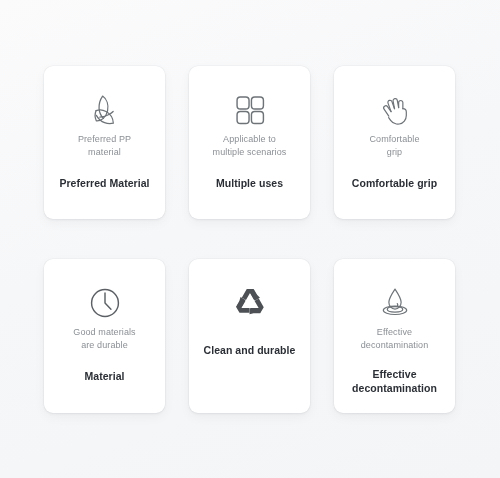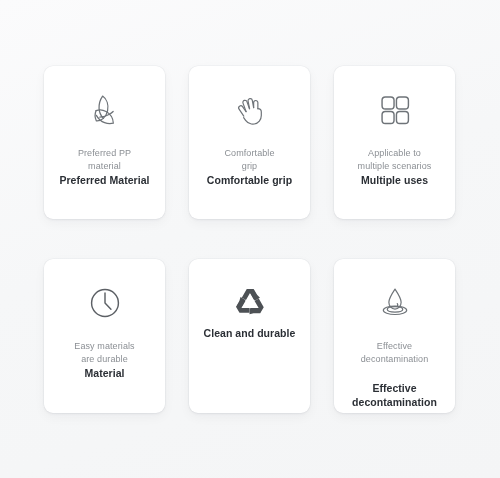--- a/index.html
+++ b/index.html
@@ -50,31 +50,31 @@
     justify-content: center;
   }
 
   .icon-wrap svg {
     display: block;
     width: 100%;
     height: 100%;
   }
 
   .card-subtitle {
-    margin-top: 14px;
     font-size: 9px;
     line-height: 13px;
     color: #8b8f94;
     text-align: center;
     letter-spacing: 0.1px;
     padding: 0 6px;
     white-space: pre-line;
   }
 
   .card-title {
+    margin-top: 17px;
     font-size: 10.5px;
     line-height: 14px;
     font-weight: bold;
     color: #2b2f35;
     text-align: center;
     letter-spacing: 0.05px;
     padding: 0 5px;
     white-space: pre-line;
   }
 
@@ -95,55 +95,55 @@
         <path d="M18.6 31.5c3.4-.3 7-1.3 10.1-3.1 1.4-.8 2.7-1.7 3.8-2.8"></path>
       </svg>
     </span>
     <div class="card-subtitle">Preferred PP
 material</div>
     <div class="card-title">Preferred Material</div>
   </div>
 
   <div class="feature-card">
     <span class="icon-wrap">
+      <svg viewBox="0 0 48 48" fill="none" stroke="#6e7378" stroke-width="1.5">
+        <rect x="10.5" y="10.5" width="12.5" height="12.5" rx="3.4"></rect>
+        <rect x="25.5" y="10.5" width="12.5" height="12.5" rx="3.4"></rect>
+        <rect x="10.5" y="25.5" width="12.5" height="12.5" rx="3.4"></rect>
+        <rect x="25.5" y="25.5" width="12.5" height="12.5" rx="3.4"></rect>
+      </svg>
+    </span>
+    <div class="card-subtitle">Applicable to
+multiple scenarios</div>
+    <div class="card-title">Multiple uses</div>
+  </div>
+
+  <div class="feature-card">
+    <span class="icon-wrap">
       <svg viewBox="0 0 48 48" fill="none" stroke="#6e7378" stroke-width="1.25" stroke-linecap="round" stroke-linejoin="round">
         <path d="M32.2 22.6v-6.3c0-1.2-1-2.2-2.2-2.2s-2.2 1-2.2 2.2v5.2"></path>
         <path d="M27.8 21.5l-1.4-7.6c-.2-1.2-1.4-2-2.6-1.8s-2 1.4-1.8 2.6l1.5 8"></path>
         <path d="M23.5 22.7l-2.7-7.4c-.4-1.1-1.7-1.7-2.8-1.3s-1.7 1.7-1.3 2.8l3.2 8.9"></path>
         <path name="thumb" d="M19.9 25.7l-3.7-5.2c-.7-1-2.1-1.2-3.1-.5s-1.2 2.1-.5 3.1l4.9 7.3"></path>
         <path d="M32.2 22.6c2.2 0 3.6 1.2 3.6 3.5v3.6c0 4.4-3 8.2-7.3 8.9-1 .2-2.1.2-3.1 0-2.5-.4-4.6-1.8-6-3.8l-2-2.9"></path>
       </svg>
     </span>
     <div class="card-subtitle">Comfortable
 grip</div>
     <div class="card-title">Comfortable grip</div>
   </div>
 
   <div class="feature-card">
     <span class="icon-wrap">
-      <svg viewBox="0 0 48 48" fill="none" stroke="#6e7378" stroke-width="1.5">
-        <rect x="10.5" y="10.5" width="12.5" height="12.5" rx="3.4"></rect>
-        <rect x="25.5" y="10.5" width="12.5" height="12.5" rx="3.4"></rect>
-        <rect x="10.5" y="25.5" width="12.5" height="12.5" rx="3.4"></rect>
-        <rect x="25.5" y="25.5" width="12.5" height="12.5" rx="3.4"></rect>
-      </svg>
-    </span>
-    <div class="card-subtitle">Applicable to
-multiple scenarios</div>
-    <div class="card-title">Multiple uses</div>
-  </div>
-
-  <div class="feature-card">
-    <span class="icon-wrap">
       <svg viewBox="0 0 48 48" fill="none" stroke="#5c6065" stroke-width="1.5" stroke-linecap="round" stroke-linejoin="round">
         <circle cx="24" cy="24" r="14"></circle>
         <path d="M24 13.6V24l6.2 6.6"></path>
       </svg>
     </span>
-    <div class="card-subtitle">Easy materials
+    <div class="card-subtitle">Good materials
 are durable</div>
     <div class="card-title">Material</div>
   </div>
 
   <div class="feature-card">
     <span class="icon-wrap">
       <svg viewBox="0 0 48 48" fill="#4d5155" stroke="none">
         <g transform="translate(24,24)">
           <g>
             <path d="M-3.4 -14.6 L3.4 -14.6 L8.6 -5.6 L4.2 -3.1 L0 -10.4 L-4.2 -3.1 L-8.6 -5.6 Z"></path>

